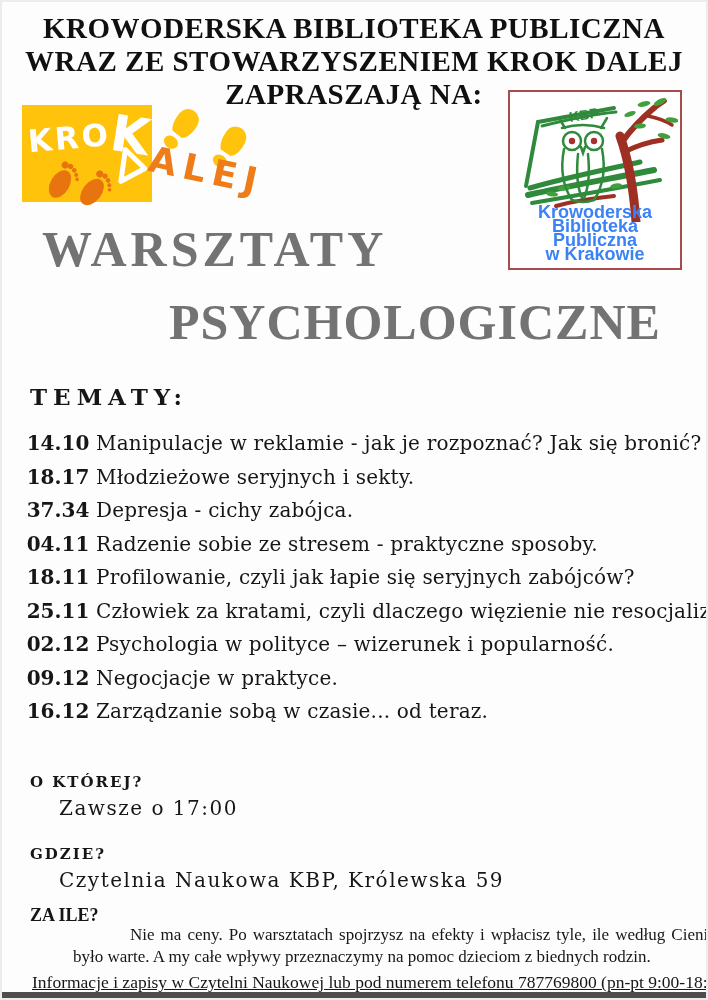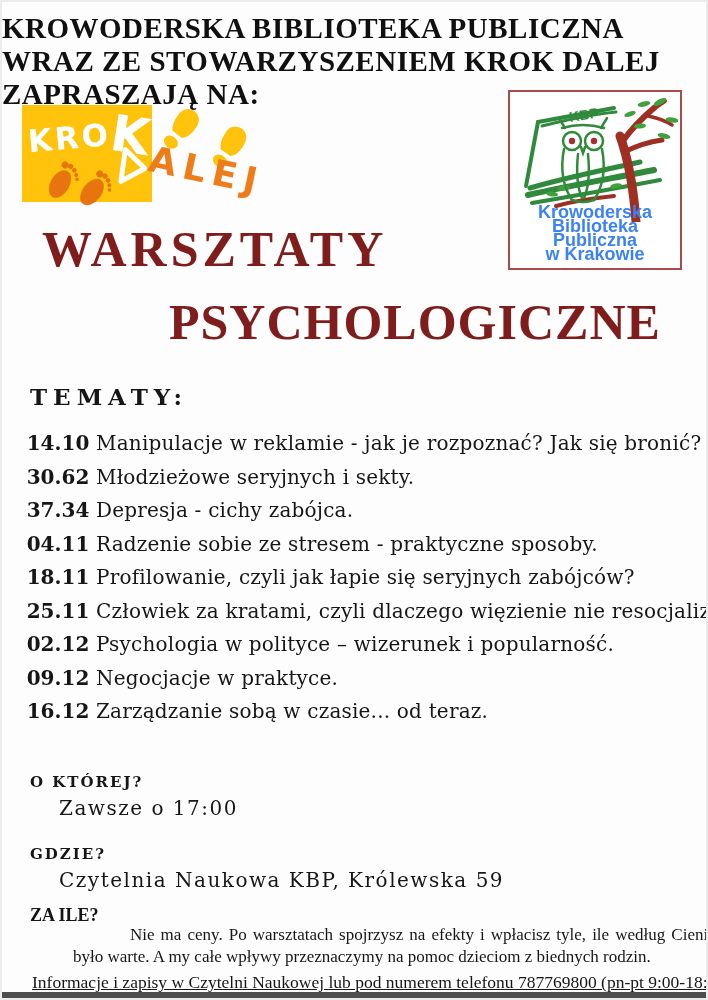--- a/index.html
+++ b/index.html
@@ -3,21 +3,21 @@
 <meta charset="utf-8">
 <style>
   html,body { margin:0; padding:0; background:#ffffff; }
   .poster {
     position:relative; width:708px; height:1000px; box-sizing:border-box;
     background:#fdfdfd; border:2px solid #ececec; overflow:hidden;
     font-family:"DejaVu Serif", serif; color:#161616;
   }
   
   .header {
-    position:absolute; top:10px; left:0; width:100%; text-align:left;
+    position:absolute; top:10px; left:0; width:100%; text-align:center;
     font-family:"Liberation Serif", serif; font-weight:bold;
     font-size:29px; line-height:33px; letter-spacing:0.5px; color:#101010;
   }
   
   .kd-logo { position:absolute; left:16px; top:98px; width:260px; height:118px; }
   .kd-square { position:absolute; left:4px; top:5px; width:130px; height:97px; background:#FFC30B; }
   .kd-krok {
     position:absolute; left:10px; top:10px; transform:rotate(-5deg);
     font-family:"DejaVu Sans", sans-serif; font-weight:bold; color:#ffffff; white-space:nowrap;
   }
@@ -38,21 +38,21 @@
   }
   .kbp-art { display:block; margin:2px auto 0 auto; }
   .kbp-caption {
     position:absolute; left:0; bottom:7px; width:100%;
     font-family:"Liberation Sans", sans-serif; font-weight:bold;
     font-size:18px; line-height:14px; color:#3b82f6;
   }
   
   .title1, .title2 {
     position:absolute; font-family:"Liberation Serif", serif; font-weight:bold;
-    color:#7f1d1d; white-space:nowrap; line-height:1;
+    color:#737373; white-space:nowrap; line-height:1;
   }
   .title1 { left:40px; top:222px; font-size:50px; letter-spacing:4px; }
   .title2 { left:167px; top:295px; font-size:50px; letter-spacing:1px; }
   
   .topics-heading { position:absolute; left:28px; top:381px; font-weight:bold; font-size:23px; letter-spacing:6px; }
   .topics { position:absolute; left:24px; top:425px; right:4px; }
   .topic-row { display:flex; align-items:baseline; line-height:33.5px; }
   .topic-date { flex:0 0 64px; width:64px; text-align:center; font-weight:bold; font-size:20px; }
   .topic-text { margin-left:6px; font-size:20px; white-space:nowrap; letter-spacing:0.2px; }
   
@@ -184,21 +184,21 @@
 
   <div class="topics-heading">TEMATY:</div>
   <div class="topics">
 
       <div class="topic-row">
         <span class="topic-date">14.10</span>
         <span class="topic-text">Manipulacje w reklamie - jak je rozpoznać? Jak się bronić?</span>
       </div>
 
       <div class="topic-row">
-        <span class="topic-date">30.62</span>
+        <span class="topic-date">18.17</span>
         <span class="topic-text">Młodzieżowe seryjnych i sekty.</span>
       </div>
 
       <div class="topic-row">
         <span class="topic-date">37.34</span>
         <span class="topic-text">Depresja - cichy zabójca.</span>
       </div>
 
       <div class="topic-row">
         <span class="topic-date">04.11</span>

